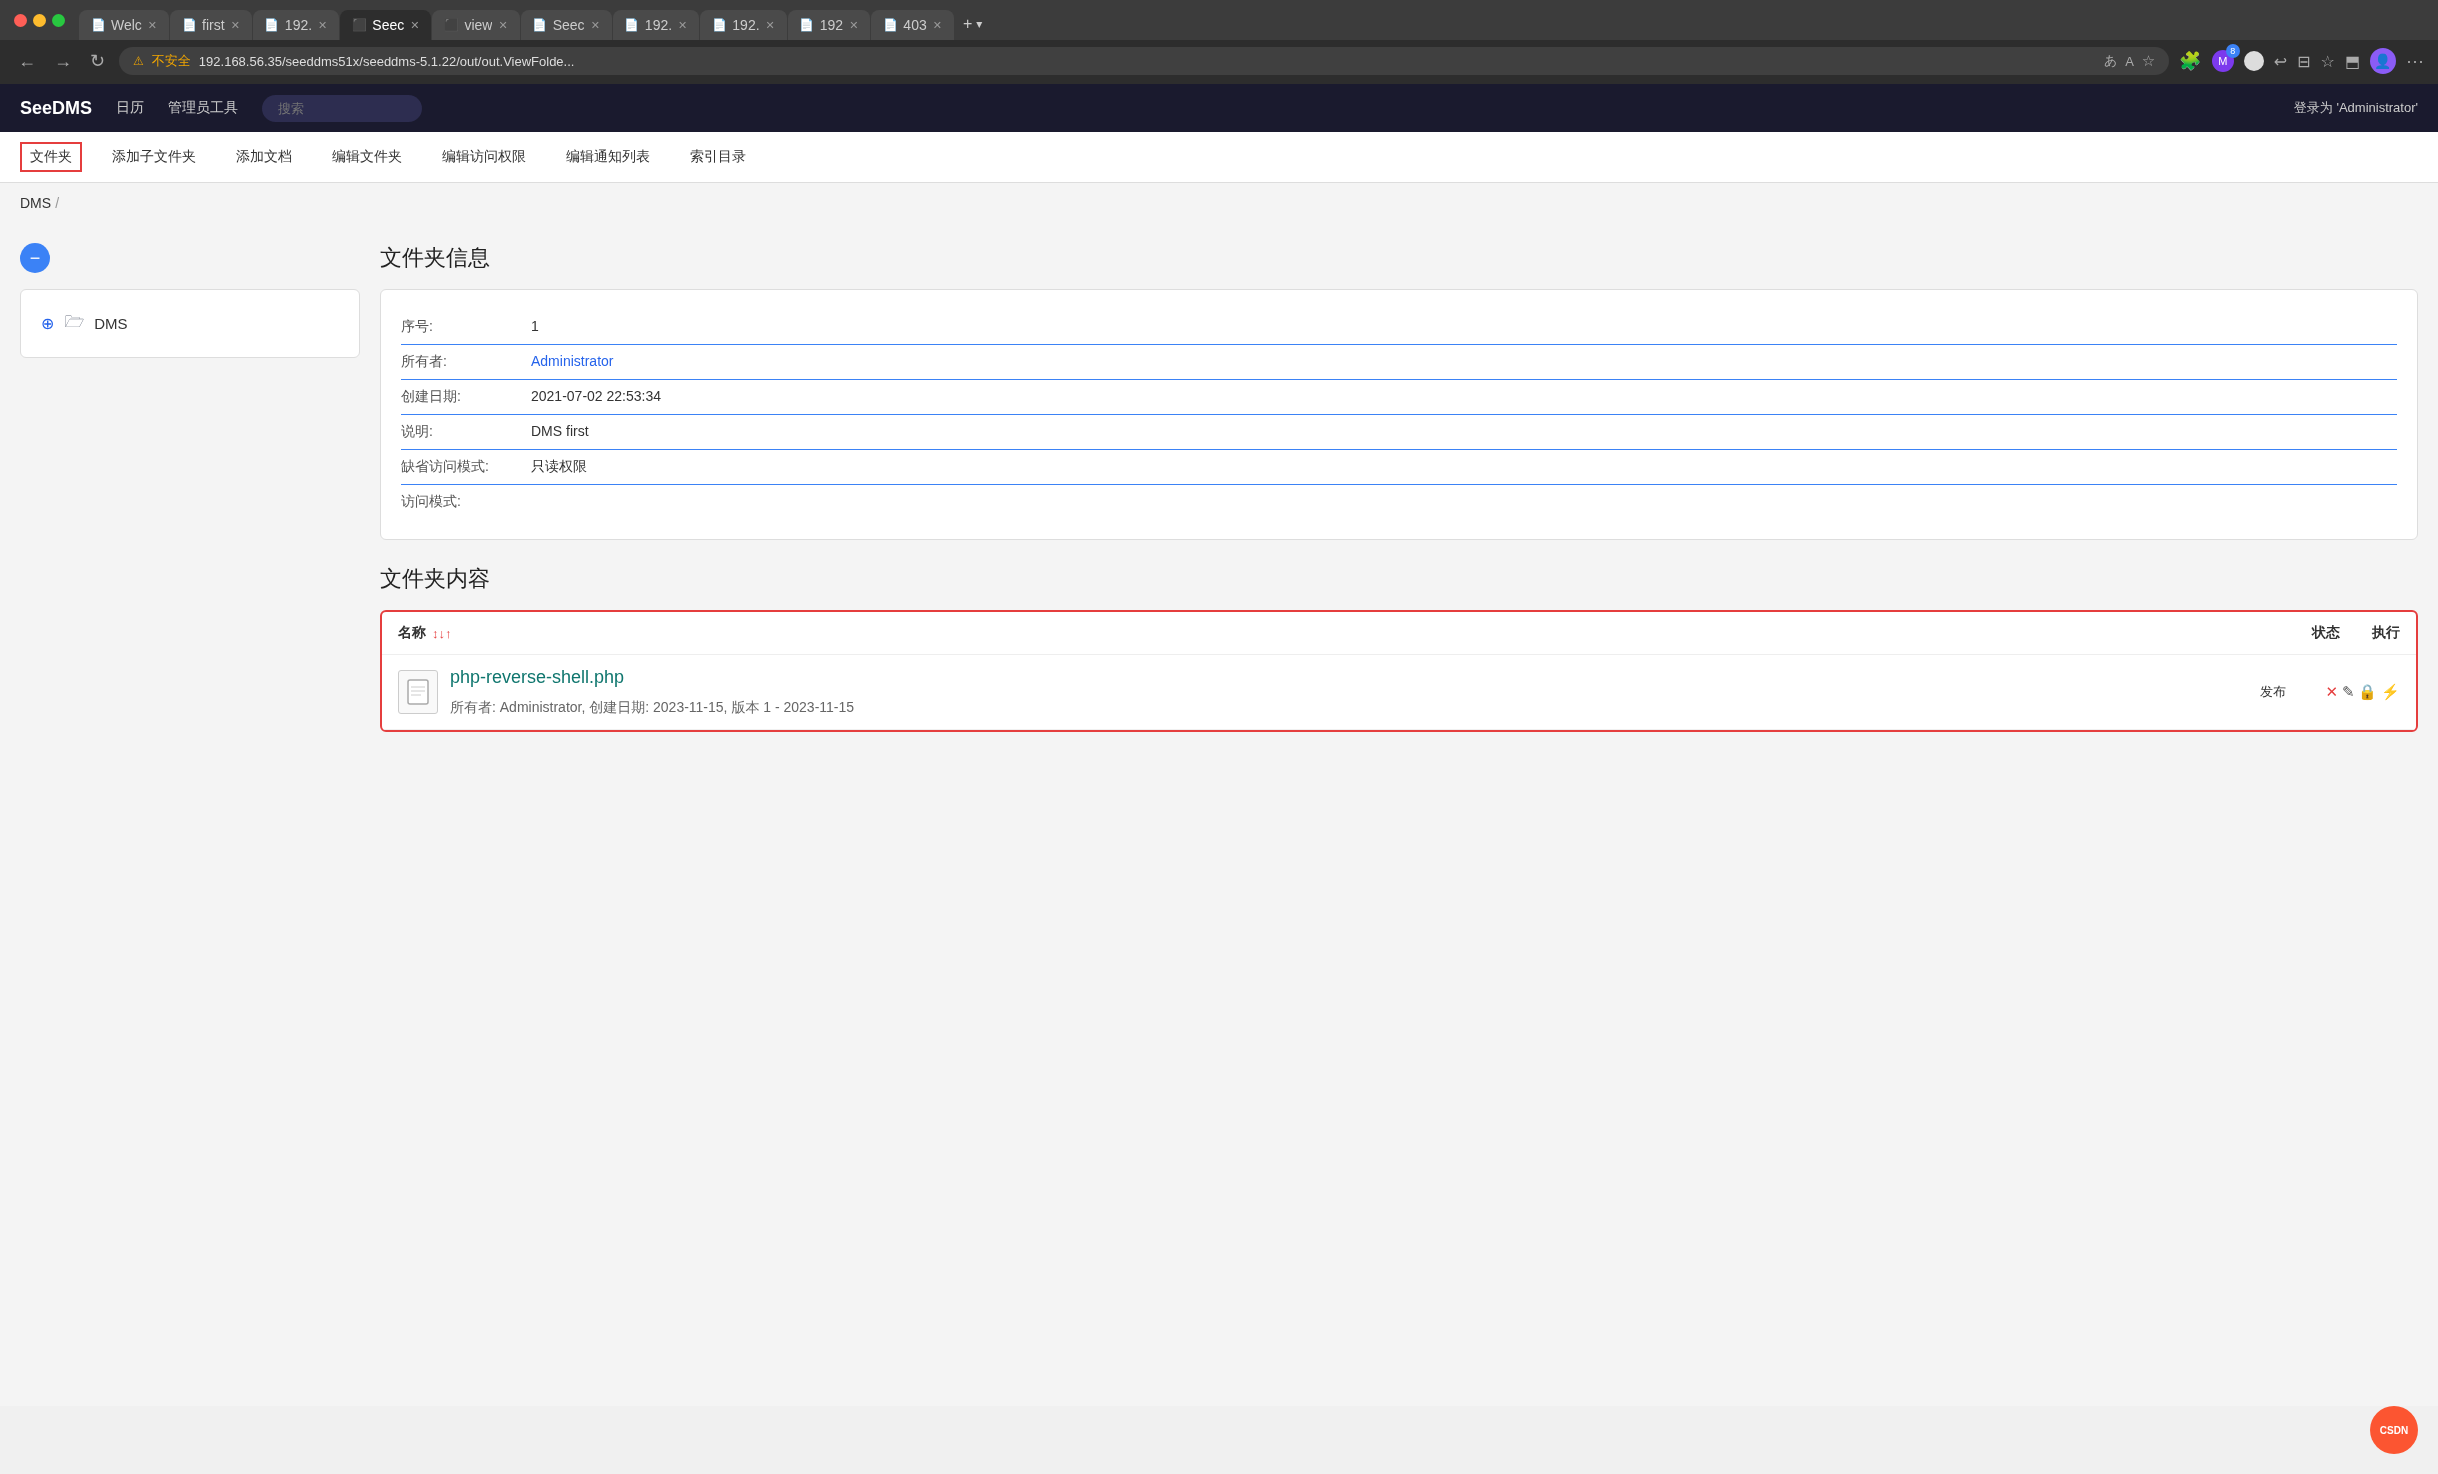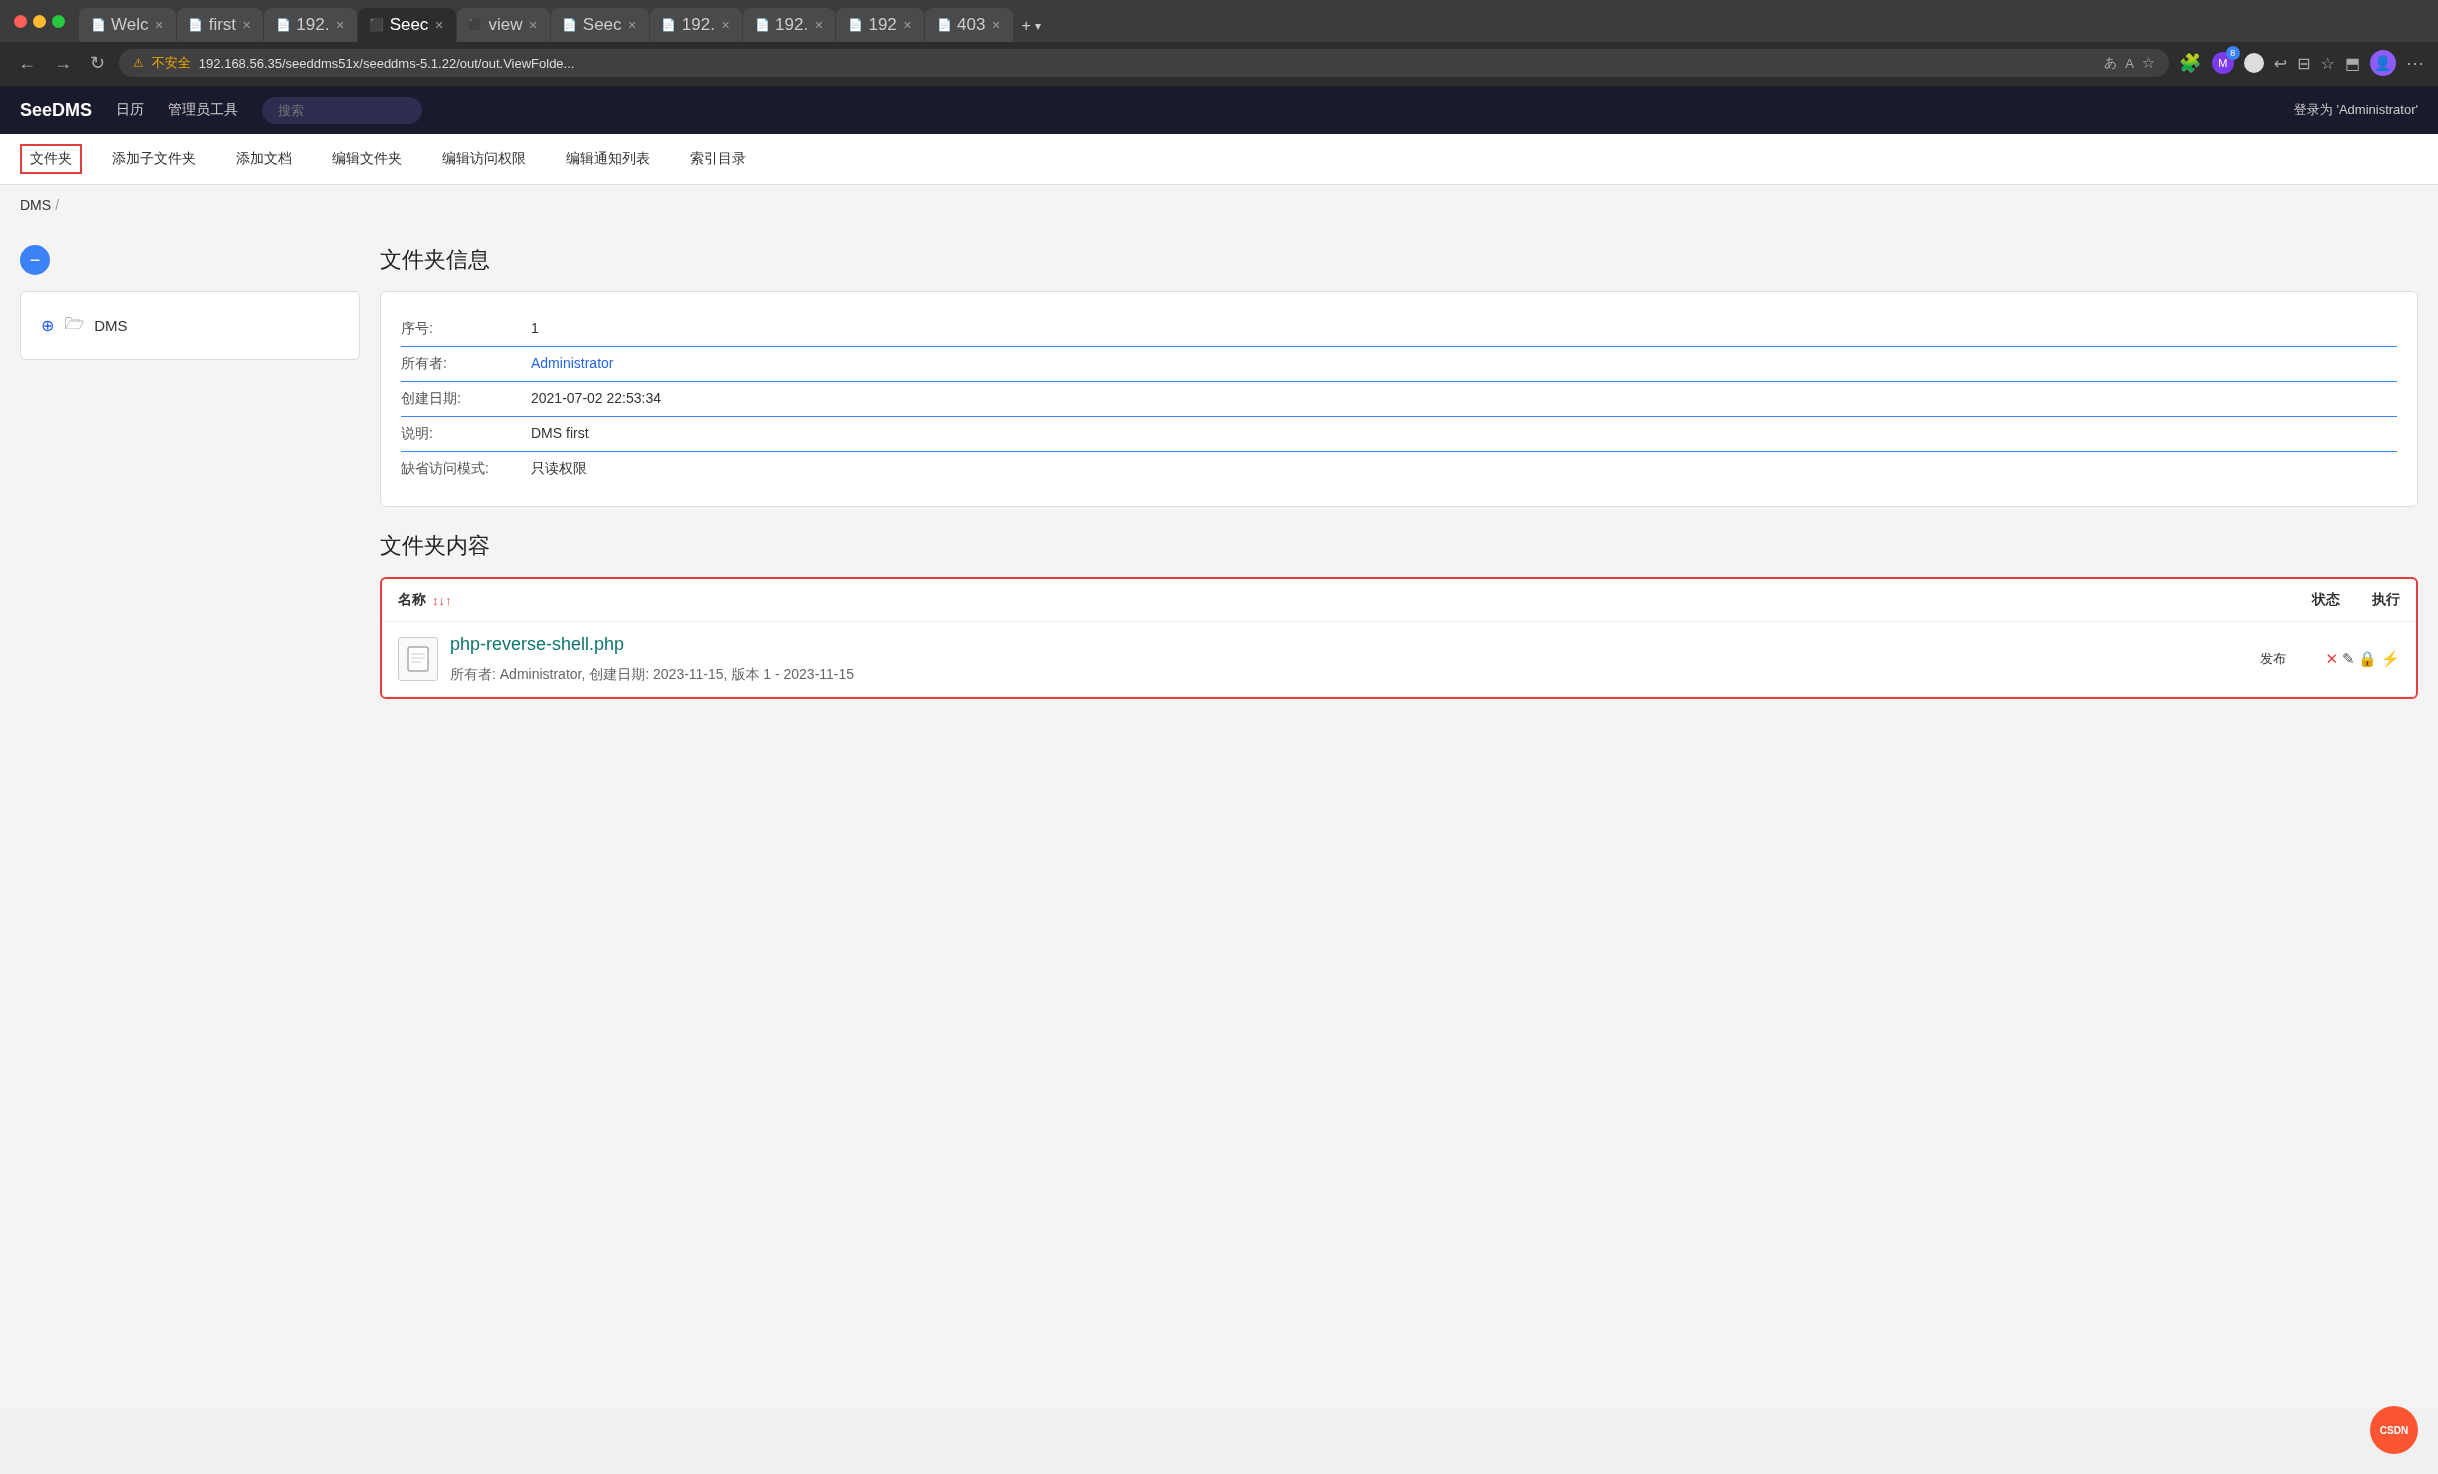--- a/index.html
+++ b/index.html
@@ -1,20 +1,20 @@
 <!DOCTYPE html>
 <html><head>
   <meta charset="utf-8">
   <style>
     * { box-sizing: border-box; margin: 0; padding: 0; }
     body { font-family: -apple-system, BlinkMacSystemFont, "Segoe UI", sans-serif; background: #f0f0f0; font-size: 14px; }
     .tab { display: flex; align-items: center; gap: 6px; padding: 7px 12px; border-radius: 8px 8px 0 0; font-size: 12px; color: #ccc; background: #4a4a4a; max-width: 130px; cursor: pointer; position: relative; }
     .tab.active { background: #2d2d2d; color: #fff; }
     .tab-favicon { width: 14px; height: 14px; flex-shrink: 0; }
-    .tab-title { flex: 1; overflow: hidden; text-overflow: ellipsis; white-space: nowrap; font-size: 17px; }
+    .tab-title { flex: 1; overflow: hidden; text-overflow: ellipsis; white-space: nowrap; font-size: 14px; }
     .tab-close { font-size: 11px; color: #999; flex-shrink: 0; }
     .tab-new { display: flex; align-items: center; gap: 4px; padding: 7px 8px; color: #ccc; font-size: 16px; cursor: pointer; }
     .tl { width: 13px; height: 13px; border-radius: 50%; }
     .tl-red { background: #ff5f57; }
     .tl-yellow { background: #febc2e; }
     .tl-green { background: #28c840; }
     .nav-btn { color: #aaa; font-size: 18px; cursor: pointer; padding: 4px; background: none; border: none; }
     .address-bar { flex: 1; display: flex; align-items: center; background: #404040; border-radius: 20px; padding: 5px 14px; gap: 8px; }
     .address-text { color: #ddd; font-size: 13px; flex: 1; }
     .address-warning { color: #f0a500; font-size: 12px; }
@@ -248,20 +248,24 @@
             <span class="info-label">创建日期:</span>
             <span class="info-value">2021-07-02 22:53:34</span>
           </div>
           <div class="info-row">
             <span class="info-label">说明:</span>
             <span class="info-value">DMS first</span>
           </div>
           <div class="info-row">
             <span class="info-label">缺省访问模式:</span>
             <span class="info-value">只读权限</span>
+          </div>
+          <div class="info-row">
+            <span class="info-label">访问模式:</span>
+            <span class="info-value"></span>
           </div>
         </div>
       </div>
 
       <div class="folder-content-section">
         <div class="section-title">文件夹内容</div>
         <div class="content-table">
           <div class="table-header">
             <div class="col-name">
               <span>名称</span>

